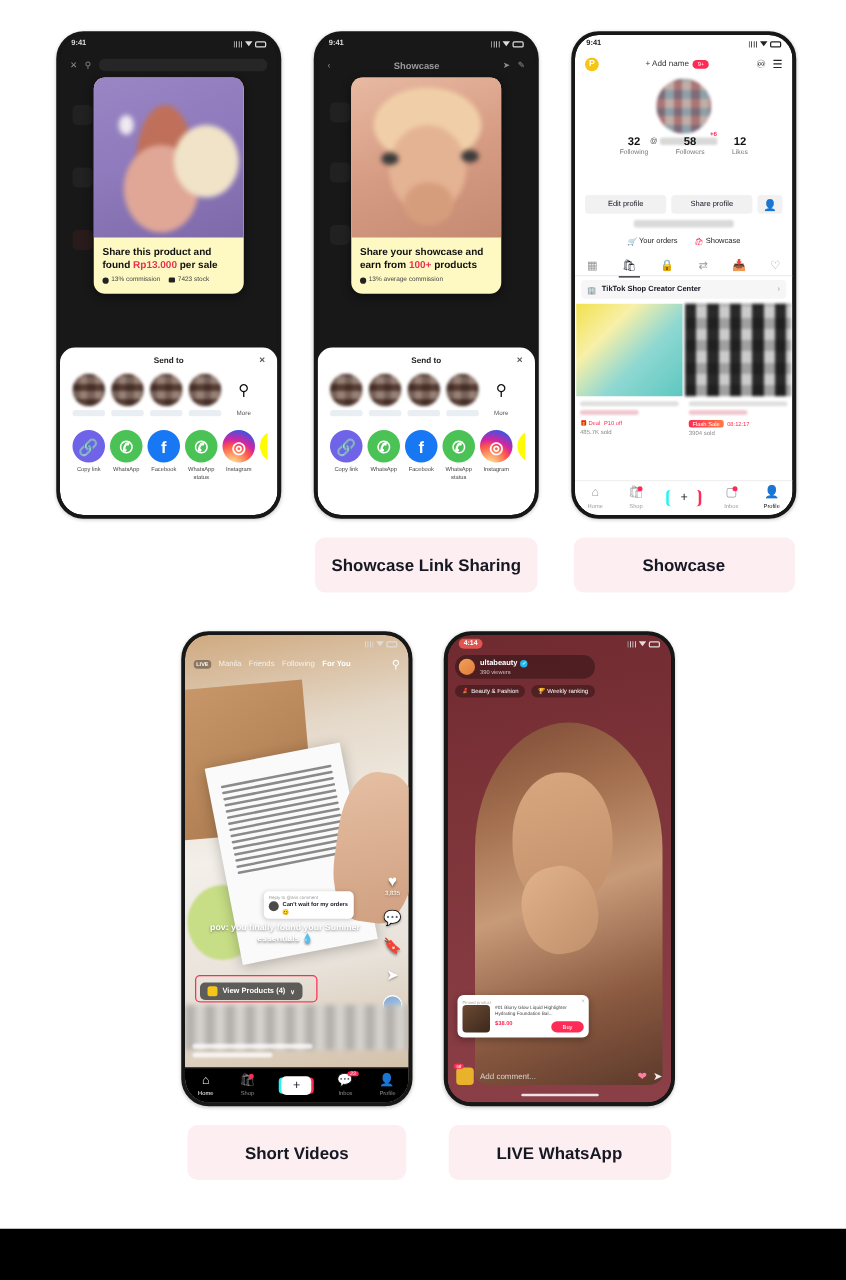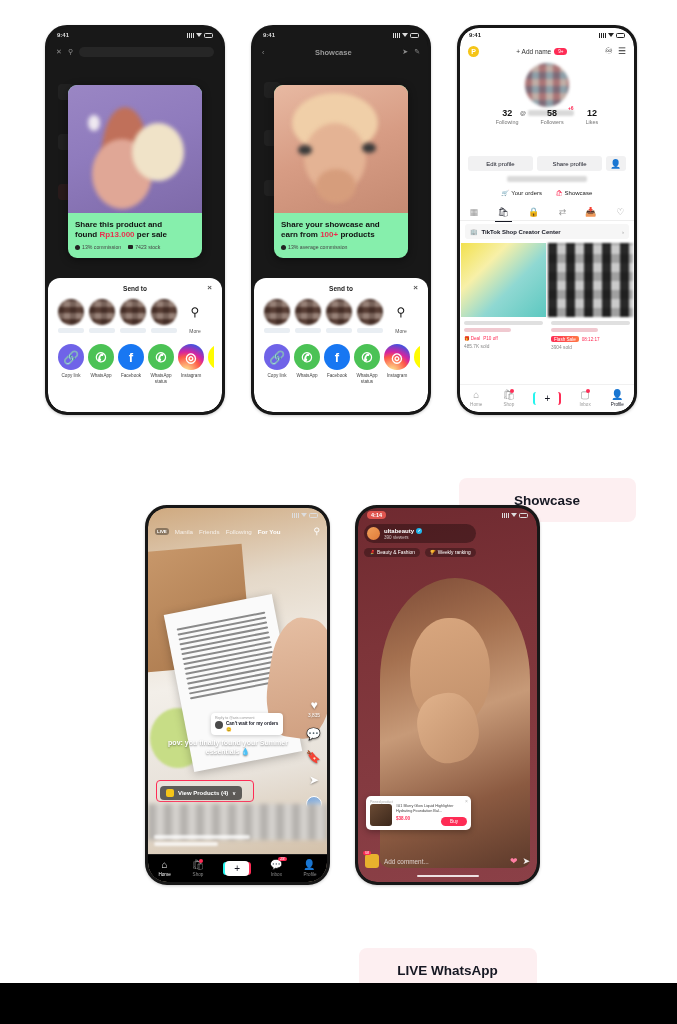--- a/index.html
+++ b/index.html
@@ -12,21 +12,21 @@
   }
 
   
   .sheet { position: absolute; left: 0; top: 0; width: 677px; height: 983px; background: #fff; }
   .bottom-bar { position: absolute; left: 0; top: 983px; width: 677px; height: 41px; background: #000; }
 
   .row { position: absolute; display: flex; }
   .row-1 { left: 45px; top: 25px; width: 590px; gap: 26px; }
   .row-2 { left: 145px; top: 505px; width: 395px; gap: 25px; }
 
-  .cell { display: flex; flex-direction: column; align-items: center; gap: 48px; }
+  .cell { display: flex; flex-direction: column; align-items: center; }
 
   
   .phone {
     position: relative;
     border-radius: 22px;
     background: #141414;
     border: 3px solid #171717;
     overflow: hidden;
     box-shadow: 0 1px 3px rgba(0,0,0,.2);
   }
@@ -59,22 +59,22 @@
     color: #8d8d8d; font-size: 7px;
   }
   .dark-head .title { flex: 1; text-align: center; color: #9a9a9a; font-size: 7.5px; font-weight: bold; }
   .mini-search { flex: 1; height: 10px; background: #262626; border-radius: 5px; }
   .ghost-content { position: absolute; top: 36px; left: 6px; right: 6px; bottom: 0; opacity: .35; }
   .ghost-block { position: absolute; left: 4px; width: 16px; height: 16px; border-radius: 4px; background: #333; }
 
   
   .prod-card {
     position: absolute; left: 50%; transform: translateX(-50%);
-    top: 57px; width: 134px; border-radius: 9px; overflow: hidden;
-    background: #86efac; box-shadow: 0 2px 8px rgba(0,0,0,.45);
+    top: 34px; width: 120px; border-radius: 9px; overflow: hidden;
+    background: #fef9c3; box-shadow: 0 2px 8px rgba(0,0,0,.45);
   }
   .prod-img { height: 128px; position: relative; }
   .prod-img.purple { background: linear-gradient(160deg,#9a86c4 0%, #8f7bbd 45%, #7e6aa9 100%); }
   .prod-img.peach  { background: linear-gradient(160deg,#e8b9a2 0%, #d79c84 50%, #c58a72 100%); }
   .blobA, .blobB, .blobC { position: absolute; border-radius: 50%; filter: blur(2px); }
   .prod-txt { padding: 7px 7px 8px; }
   .prod-title { font-size: 8px; font-weight: bold; color: #111; line-height: 1.25; }
   .hl { color: #e8304f; }
   .prod-meta { display: flex; gap: 7px; margin-top: 4px; font-size: 5.2px; color: #444; align-items: center; }
   .prod-meta span { display: flex; align-items: center; gap: 2px; }
@@ -507,20 +507,21 @@
                 <div class="app-name">Instagram</div>
               </div>
               <div class="app">
                 <div class="app-ico ic-sc">☻</div>
                 <div class="app-name">Sna</div>
               </div>
             </div>
           </div>
         </div>
       </div>
+      <div class="caption cap-w2">Showcase Link Sharing</div>
     </div>
 
     <div class="cell">
       <div class="phone phone-sm">
         <div class="screen">
           <div class="light-bg"></div>
           <div class="statusbar light">
             <span>9:41</span>
             <span class="sb-icons">
               <i class="bars"></i>
@@ -754,20 +755,21 @@
               <div class="nav-ico" style="position:relative">💬<i class="nav-cnt">23</i></div>
               <div class="nav-lab">Inbox</div>
             </div>
             <div class="nav-item">
               <div class="nav-ico">👤</div>
               <div class="nav-lab">Profile</div>
             </div>
           </div>
         </div>
       </div>
+      <div class="caption cap-w4">Short Videos</div>
     </div>
 
     <div class="cell">
       <div class="phone phone-lg">
         <div class="screen">
           <div class="live-bg">
             <div class="live-person"></div>
             <div class="live-face"></div>
             <div class="live-hand"></div>
           </div>

